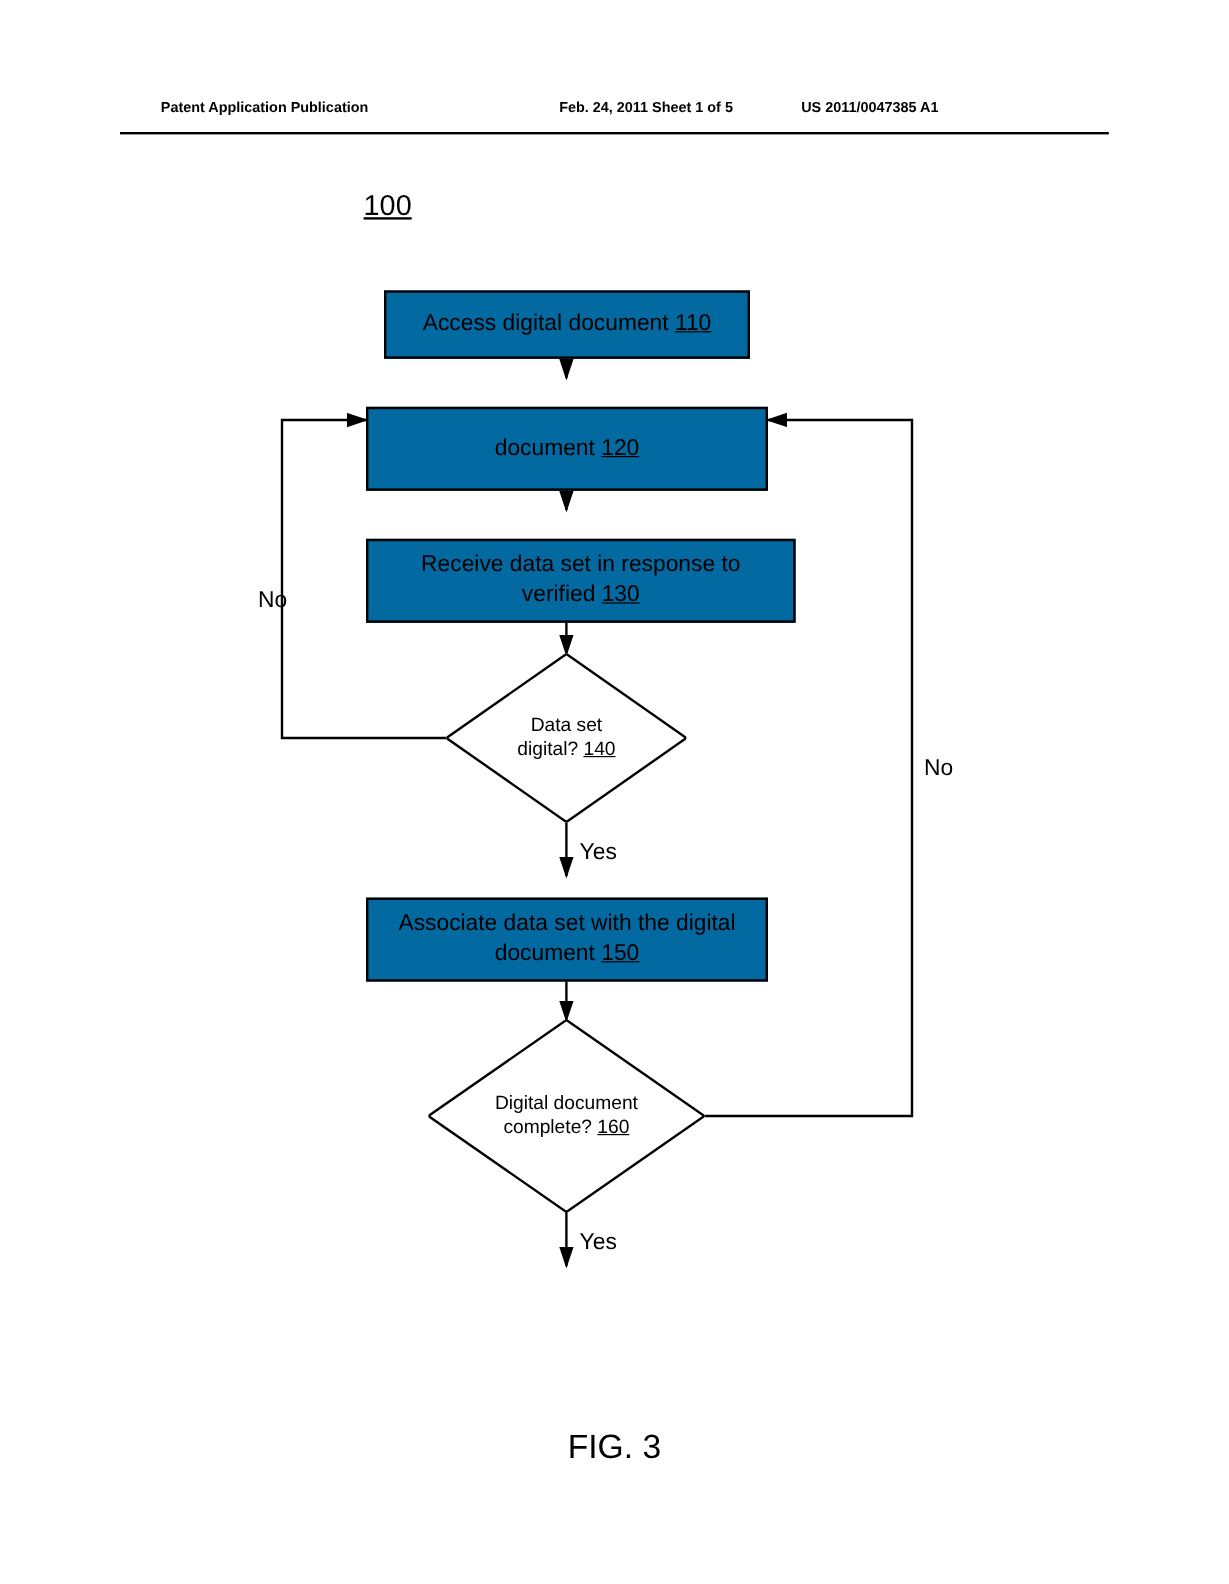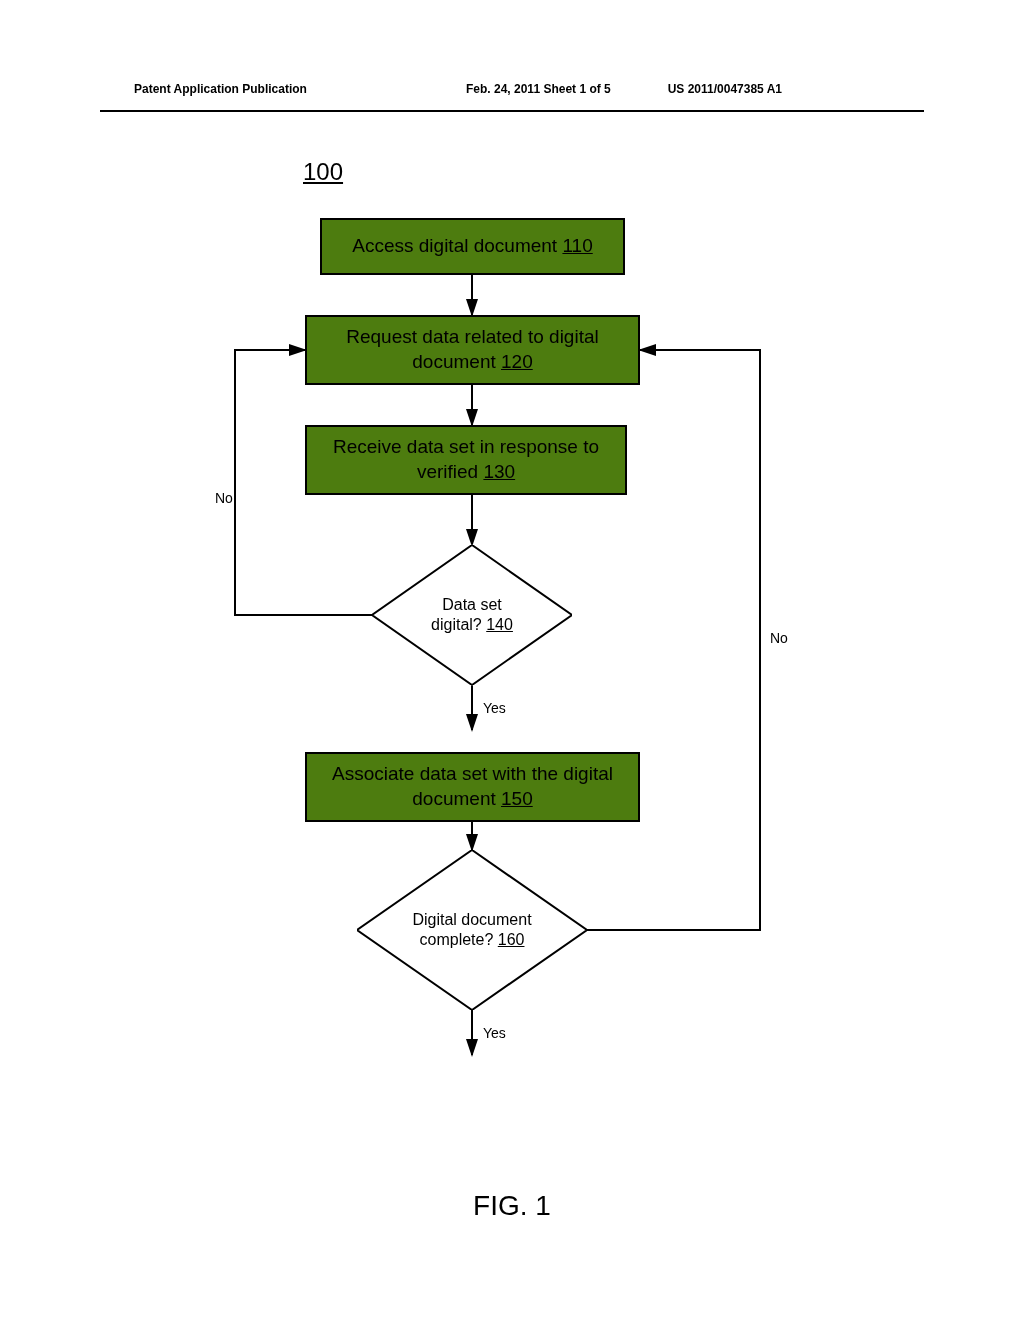--- a/index.html
+++ b/index.html
@@ -56,29 +56,30 @@
   .diagram {
     position: absolute;
     left: 120px;
     top: 180px;
     width: 784px;
     height: 1000px;
   }
   .box {
     position: absolute;
     border: 2px solid #000;
-    background: #4d7c0f;
+    background: #0369a1;
     text-align: center;
     display: flex;
     align-items: center;
     justify-content: center;
     flex-direction: column;
     font-size: 19px;
     line-height: 1.3;
     padding: 6px 10px;
+    margin-top: 24px;
   }
   .box .ref { text-decoration: underline; }
   .diamond-wrap {
     position: absolute;
   }
   .diamond {
     position: absolute;
     border: 2px solid #000;
     background: #fff;
     transform: rotate(45deg);
@@ -92,21 +93,21 @@
     align-items: center;
     justify-content: center;
     flex-direction: column;
     width: 100%;
     height: 100%;
     pointer-events: none;
   }
   .diamond-text .ref { text-decoration: underline; }
   .flowlabel {
     position: absolute;
-    font-size: 14px;
+    font-size: 19px;
   }
   .fig-caption {
     position: absolute;
     font-size: 28px;
     font-weight: normal;
     left: 0;
     width: 1024px;
     text-align: center;
     top: 1190px;
   }
@@ -159,28 +160,27 @@
     </svg>
 
     <div class="box" style="left:200px; top:38px; width:305px; height:57px;">
       <span>
         <span>Access digital document</span>
         <span> </span><span class="ref">110</span>
       </span>
     </div>
 
     <div class="box" style="left:185px; top:135px; width:335px; height:70px;">
-      <span>Request data related to digital</span>
       <span>
         <span>document</span>
         <span> </span><span class="ref">120</span>
       </span>
     </div>
 
-    <div class="box" style="left:185px; top:245px; width:322px; height:70px;">
+    <div class="box" style="left:185px; top:245px; width:358px; height:70px;">
       <span>Receive data set in response to</span>
       <span>
         <span>verified</span>
         <span> </span><span class="ref">130</span>
       </span>
     </div>
 
     <div class="diamond-wrap" style="left:252px; top:365px; width:200px; height:140px;">
       <div class="diamond" style="left:50px; top:20px; width:100px; height:100px;"></div>
 
@@ -189,21 +189,21 @@
       </svg>
       <div class="diamond-text">
         <span>Data set</span>
         <span>
           <span>digital?</span>
           <span> </span><span class="ref">140</span>
         </span>
       </div>
     </div>
 
-    <div class="box" style="left:185px; top:572px; width:335px; height:70px;">
+    <div class="box" style="left:185px; top:544px; width:335px; height:70px;">
       <span>Associate data set with the digital</span>
       <span>
         <span>document</span>
         <span> </span><span class="ref">150</span>
       </span>
     </div>
 
     <div class="diamond-wrap" style="left:237px; top:670px; width:230px; height:160px;">
       <svg style="position:absolute;left:0;top:0;width:230px;height:160px;">
         <polygon points="115,0 230,80 115,160 0,80" fill="#fff" stroke="#000" stroke-width="2"></polygon>
@@ -218,15 +218,15 @@
     </div>
 
 
     <div class="flowlabel" style="left:95px; top:310px;">No</div>
     <div class="flowlabel" style="left:363px; top:520px;">Yes</div>
     <div class="flowlabel" style="left:650px; top:450px;">No</div>
     <div class="flowlabel" style="left:363px; top:845px;">Yes</div>
 
   </div>
 
-  <div class="fig-caption">FIG. 1</div>
+  <div class="fig-caption">FIG. 3</div>
 
 </div>
 
 </body></html>

